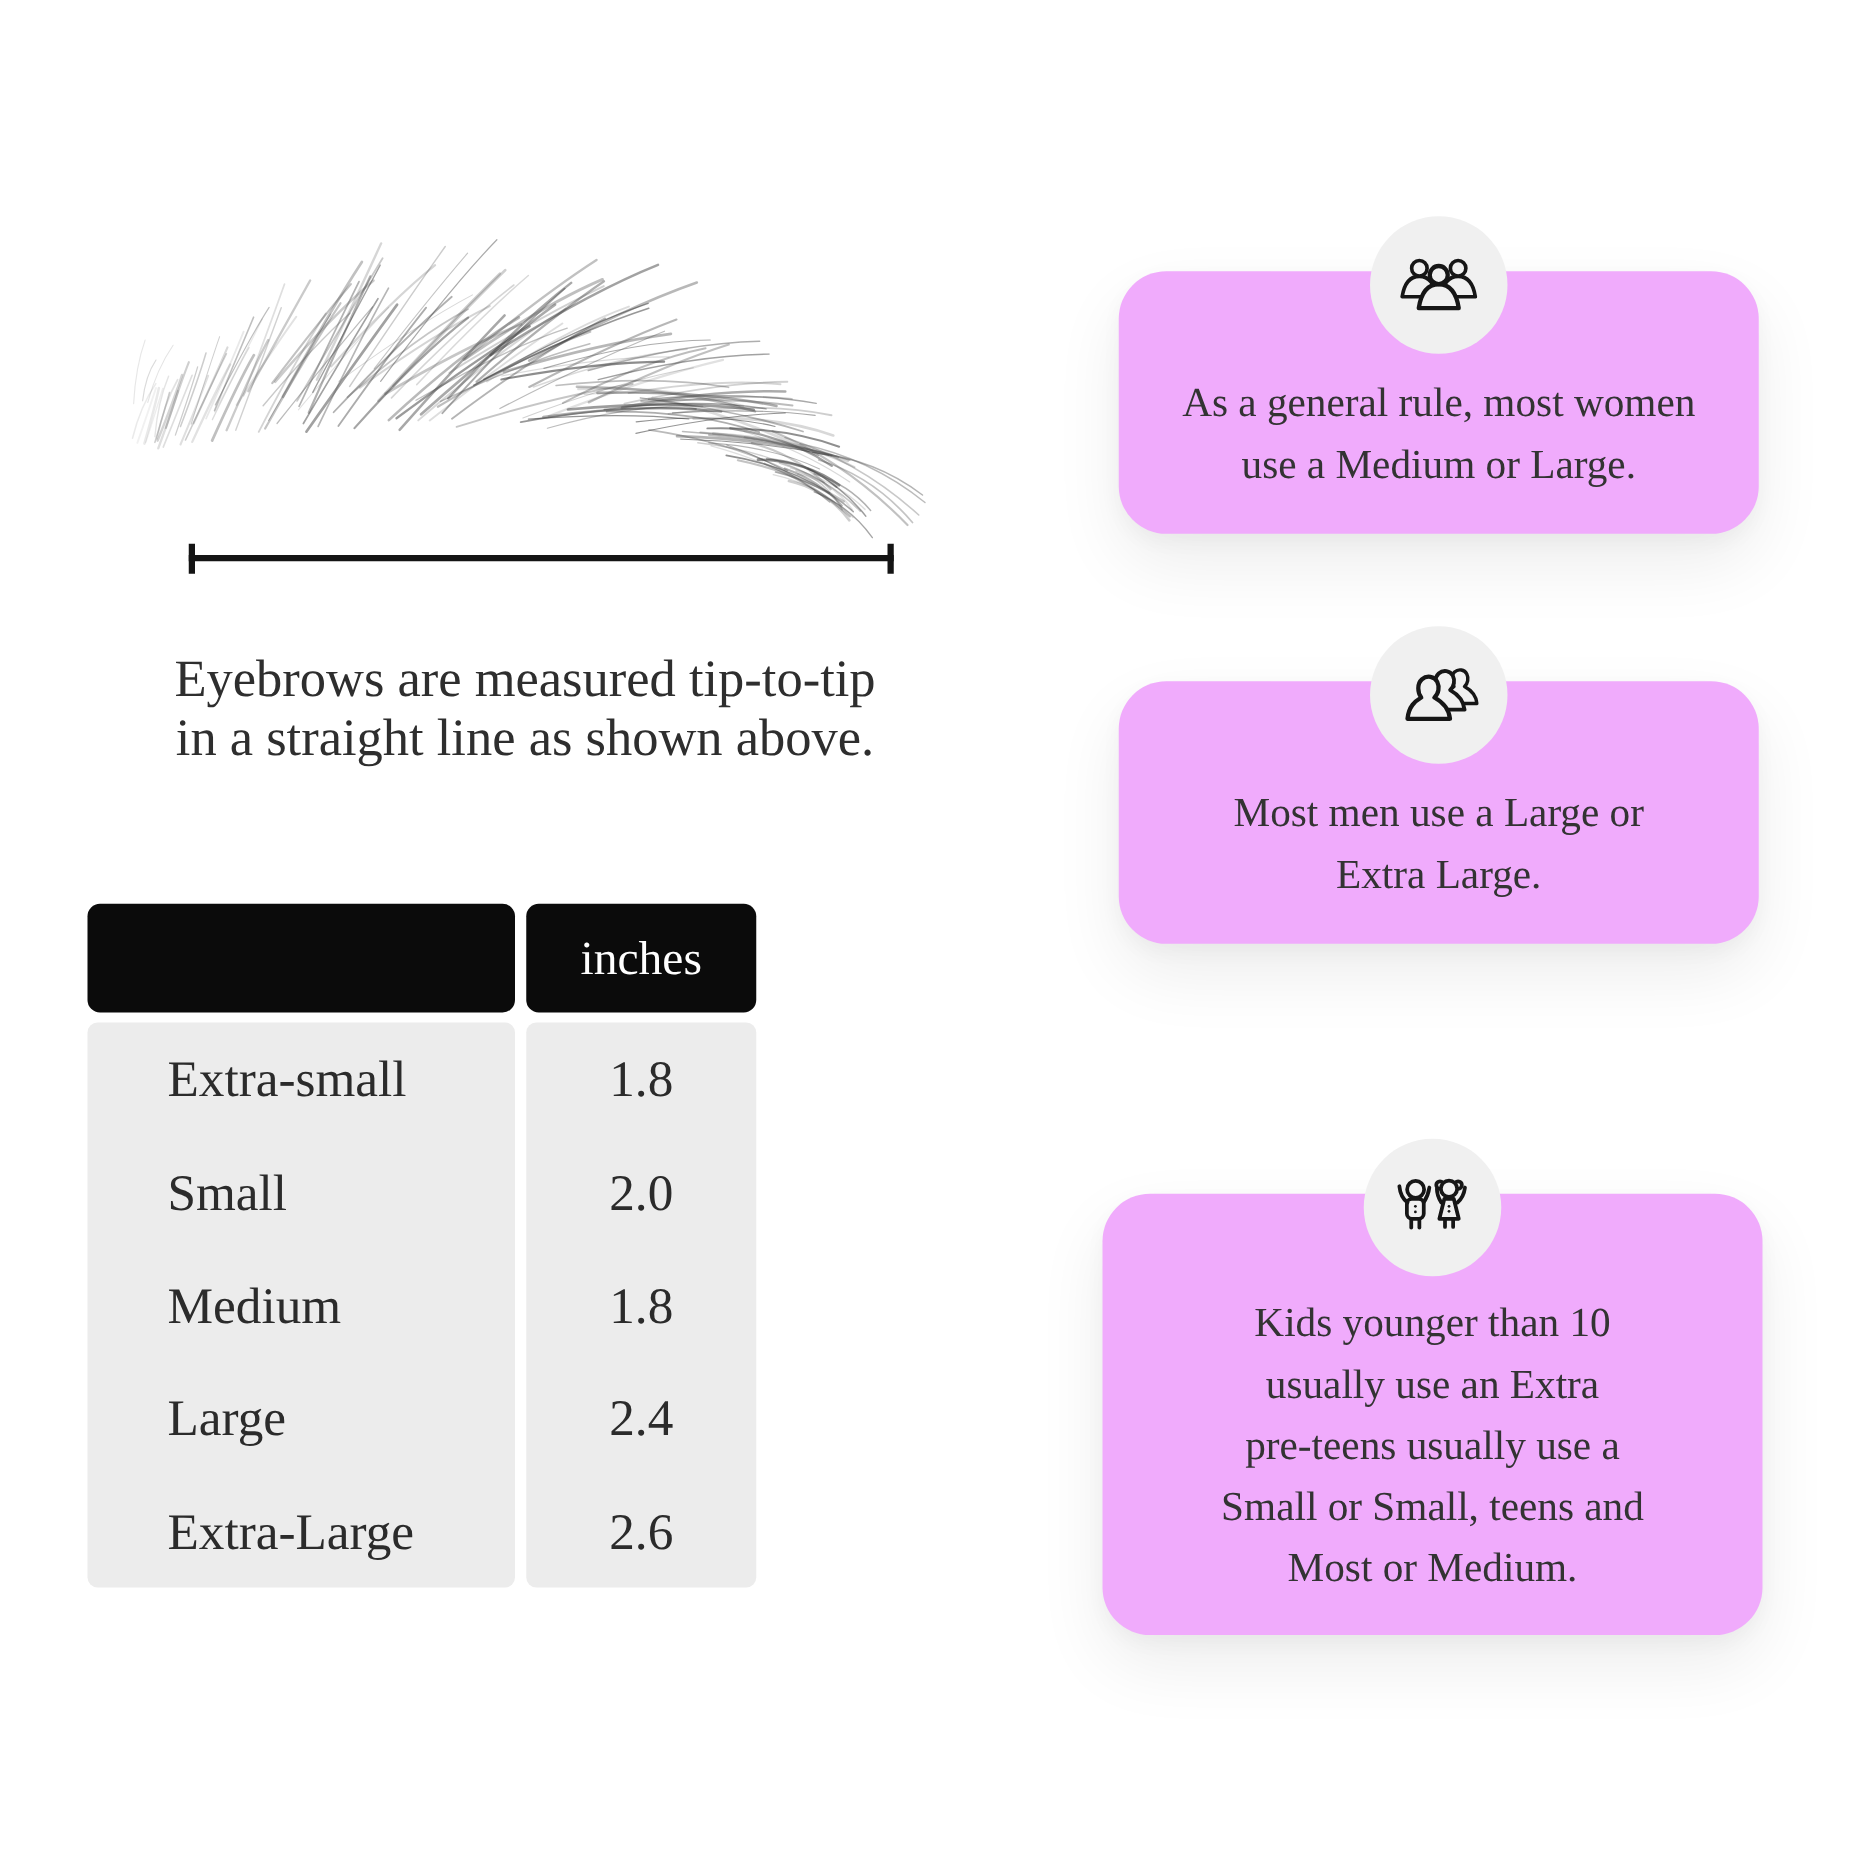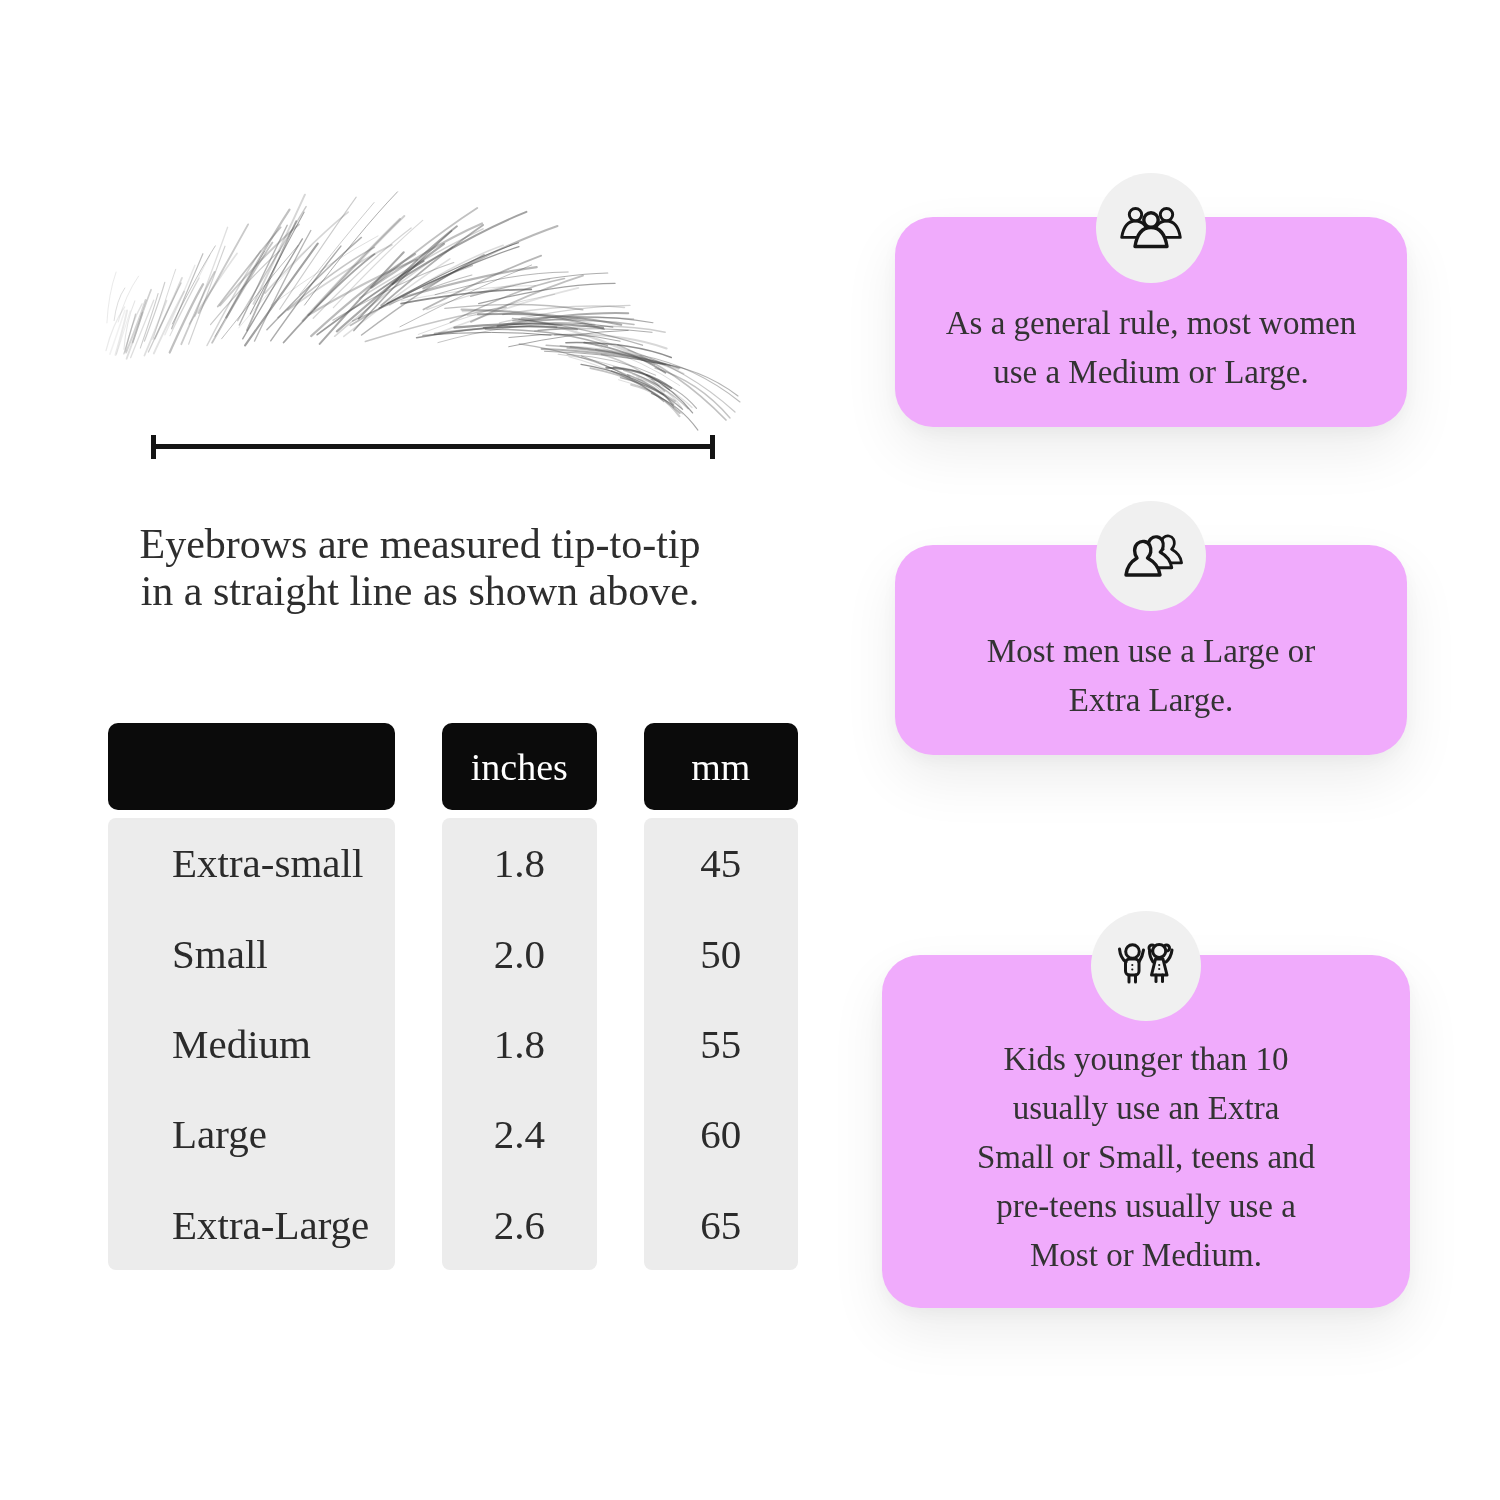--- a/index.html
+++ b/index.html
@@ -13,21 +13,21 @@
   .measure-line .bar{position:absolute;left:0;right:0;top:9px;height:5px;background:#141414;}
   .measure-line .cap{position:absolute;top:0;width:5px;height:24px;background:#141414;}
   .measure-line .cap.left{left:0;}
   .measure-line .cap.right{right:0;}
   .caption{
     position:absolute;left:95px;top:521px;width:650px;
     font-size:42px;line-height:47px;text-align:center;color:#2e2e2e;
   }
   
   .tbl{position:absolute;left:70px;top:723px;width:728px;display:flex;gap:9px;}
-  .tcol{display:flex;flex-direction:column;margin-left:38px;}
+  .tcol{display:flex;flex-direction:column;}
   .tcol.c1{width:342px;text-align:right;}
   .tcol.c2{width:184px;}
   .tcol.c3{width:184px;}
   .th{
     height:87px;border-radius:10px;background:#0b0b0b;color:#ffffff;
     display:flex;align-items:center;justify-content:center;font-size:38px;
   }
   .tb{
     margin-top:8px;height:452px;border-radius:8px;background:#ececec;
     display:flex;flex-direction:column;
@@ -248,30 +248,20 @@
     <div class="tcol c2">
       <div class="th">inches</div>
       <div class="tb">
         <div class="cell">1.8</div>
         <div class="cell">2.0</div>
         <div class="cell">1.8</div>
         <div class="cell">2.4</div>
         <div class="cell">2.6</div>
       </div>
     </div>
-    <div class="tcol c3">
-      <div class="th">mm</div>
-      <div class="tb">
-        <div class="cell">45</div>
-        <div class="cell">50</div>
-        <div class="cell">55</div>
-        <div class="cell">60</div>
-        <div class="cell">65</div>
-      </div>
-    </div>
   </div>
 
   <div class="card card1">
     <div class="icon-circle">
       <svg class="tip-icon" viewBox="-32 -32 64 64">
         <g stroke="#161616" stroke-width="3.4" fill="#f0f0f0" stroke-linejoin="round" stroke-linecap="round">
           <g transform="translate(-15.5,-3.5) scale(0.86)">
             <path d="M -16,15 C -14,2 -8,-4 0,-4 C 8,-4 14,2 16,15 Z"></path>
             <circle cx="0" cy="-11.5" r="7.2"></circle>
           </g>
@@ -337,19 +327,19 @@
           <path d="M 10,9 L 10,15.5"></path>
           <path d="M 16.5,9 L 16.5,15.5"></path>
           <circle cx="13.2" cy="-1" r="1.1" fill="#161616" stroke="none"></circle>
           <circle cx="13.2" cy="3" r="1.1" fill="#161616" stroke="none"></circle>
         </g>
       </svg>
     </div>
     <div class="card-text">
       <div>Kids younger than 10</div>
       <div>usually use an Extra</div>
+      <div>pre-teens usually use a</div>
       <div>Small or Small, teens and</div>
-      <div>pre-teens usually use a</div>
       <div>Most or Medium.</div>
     </div>
   </div>
 
 </div>
 
 </body></html>

